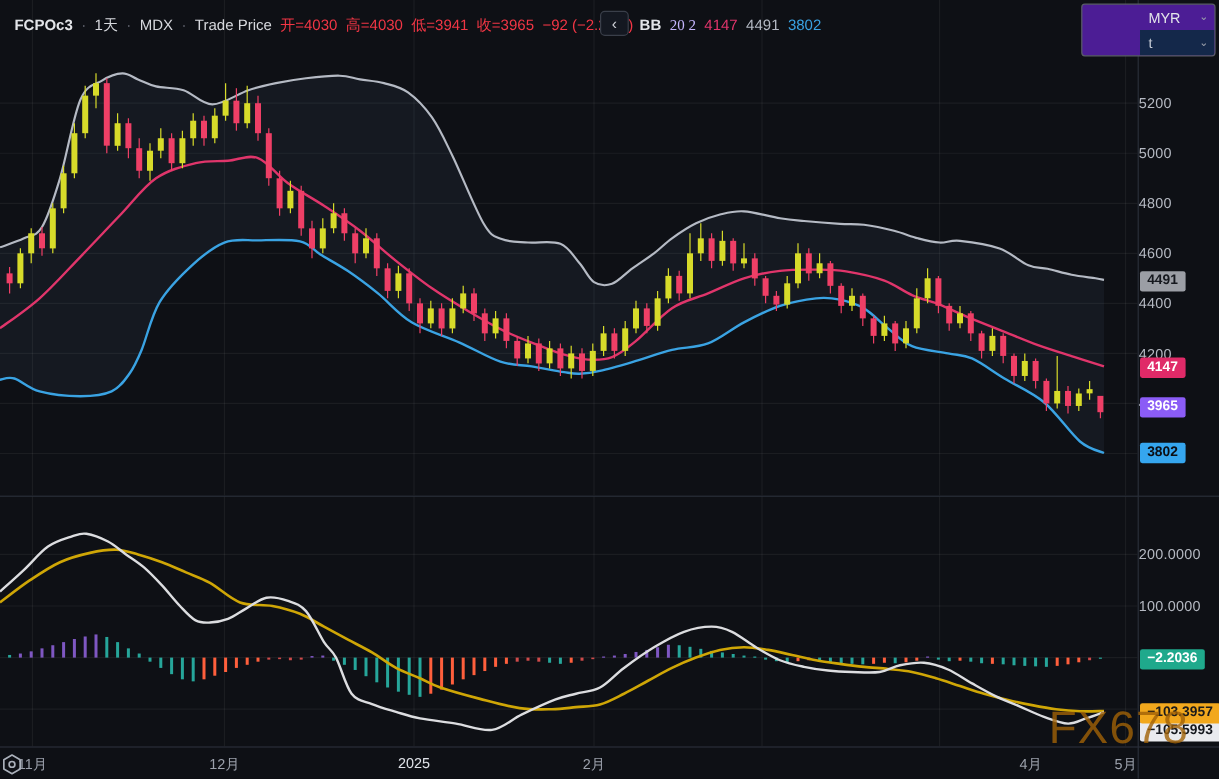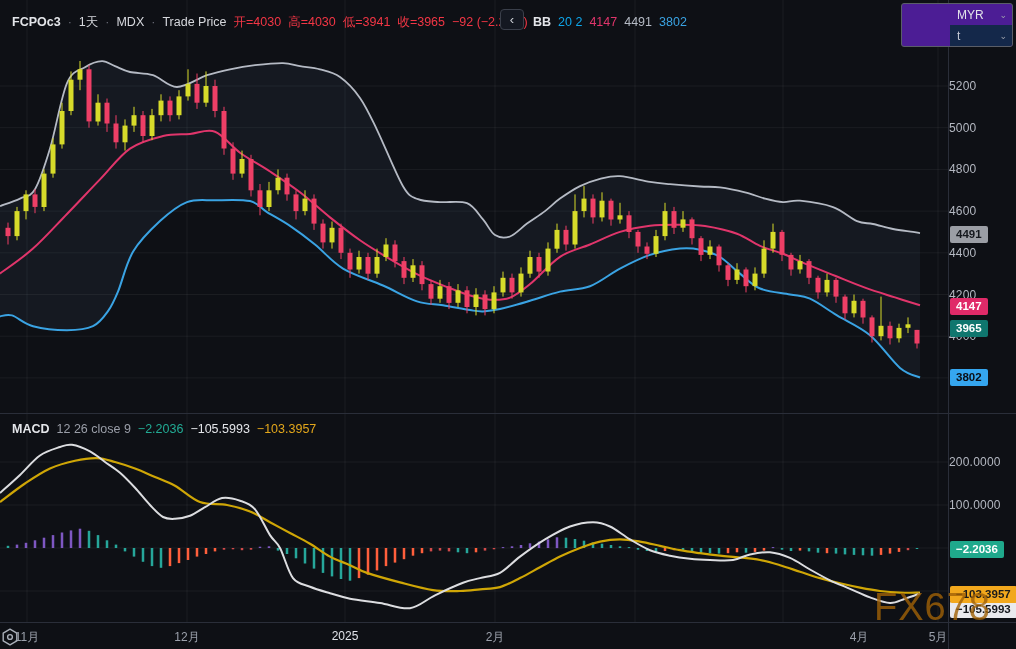--- a/index.html
+++ b/index.html
@@ -379,36 +379,35 @@
       <path d="M0,89C4.166666666666667,85.91666666666667 16.666666666666664,76.08333333333333 25,70.5C33.333333333333336,64.91666666666667 41.666666666666664,59.3 50,55.5C58.333333333333336,51.7 67.16666666666667,49.43333333333334 75,47.7C82.83333333333333,45.96666666666667 90.33333333333333,44.88333333333333 97,45.1C103.66666666666667,45.31666666666667 108.66666666666667,47.266666666666666 115,49C121.33333333333333,50.733333333333334 128.33333333333334,53 135,55.5C141.66666666666666,58 148.33333333333334,61.13333333333333 155,64C161.66666666666666,66.86666666666667 167.5,68.53333333333333 175,72.7C182.5,76.86666666666667 191.33333333333334,85.78333333333333 200,89C208.66666666666666,92.21666666666667 218.66666666666666,90.41666666666667 227,92C235.33333333333334,93.58333333333333 242.83333333333334,95.63333333333333 250,98.5C257.1666666666667,101.36666666666667 263.3333333333333,105.61666666666667 270,109.2C276.6666666666667,112.78333333333333 283.3333333333333,116.41666666666667 290,120C296.6666666666667,123.58333333333333 303.3333333333333,126.76666666666665 310,130.7C316.6666666666667,134.63333333333333 323.3333333333333,140.01666666666665 330,143.6C336.6666666666667,147.18333333333334 343.8333333333333,149.48333333333332 350,152.2C356.1666666666667,154.91666666666666 358.6666666666667,157.03333333333333 367,159.9C375.3333333333333,162.76666666666668 389,166.53333333333333 400,169.4C411,172.26666666666668 423,175.66666666666666 433,177.1C443,178.53333333333333 452.1666666666667,178.13333333333333 460,178C467.8333333333333,177.86666666666667 473.3333333333333,176.95000000000002 480,176.3C486.6666666666667,175.65 493.3333333333333,175.96666666666667 500,174.1C506.6666666666667,172.23333333333332 513.3333333333334,168.39999999999998 520,165.1C526.6666666666666,161.8 533.3333333333334,157.88333333333335 540,154.3C546.6666666666666,150.71666666666667 553.3333333333334,146.81666666666666 560,143.6C566.6666666666666,140.38333333333333 573.3333333333334,137.5 580,135C586.6666666666666,132.5 593.3333333333334,130.03333333333333 600,128.6C606.6666666666666,127.16666666666666 613.3333333333334,126.4 620,126.4C626.6666666666666,126.4 633.3333333333334,127.53333333333333 640,128.6C646.6666666666666,129.66666666666666 653.3333333333334,131.36666666666667 660,132.8C666.6666666666666,134.23333333333335 673.3333333333334,135.96666666666667 680,137.2C686.6666666666666,138.4333333333333 693.3333333333334,139.28333333333333 700,140.2C706.6666666666666,141.11666666666665 713.3333333333334,141.98333333333332 720,142.7C726.6666666666666,143.41666666666666 733.3333333333334,143.78333333333333 740,144.5C746.6666666666666,145.21666666666667 753.3333333333334,145.71666666666667 760,147C766.6666666666666,148.28333333333333 773.3333333333334,150.25 780,152.2C786.6666666666666,154.14999999999998 793.3333333333334,156.54999999999998 800,158.7C806.6666666666666,160.85 813.3333333333334,163.16666666666666 820,165.1C826.6666666666666,167.03333333333333 833.3333333333334,168.71666666666667 840,170.3C846.6666666666666,171.88333333333335 853.3333333333334,173.31666666666666 860,174.6C866.6666666666666,175.88333333333333 873.3333333333334,177.15 880,178C886.6666666666666,178.85 893.3333333333334,179.45 900,179.7C906.6666666666666,179.95 916.6666666666666,179.53333333333333 920,179.5" fill="none" stroke="#cfa606" stroke-width="2.2"></path>
       <path d="M0,80C3.3333333333333335,76.98333333333333 13.333333333333332,68.15 20,61.9C26.666666666666668,55.65 33.333333333333336,47.15 40,42.5C46.666666666666664,37.85 54.666666666666664,35.78333333333333 60,34C65.33333333333333,32.21666666666667 67,31.083333333333336 72,31.8C77,32.516666666666666 84.5,35.43333333333333 90,38.3C95.5,41.166666666666664 100,45.416666666666664 105,49C110,52.583333333333336 115,55.5 120,59.8C125,64.1 130,69.43333333333334 135,74.8C140,80.16666666666666 145.33333333333334,87.13333333333333 150,92C154.66666666666666,96.86666666666667 158.83333333333334,101.7 163,104C167.16666666666666,106.3 170.5,106 175,105.8C179.5,105.6 185,104.73333333333333 190,102.8C195,100.86666666666666 199.66666666666666,97.15 205,94.2C210.33333333333334,91.25 216.16666666666666,86.18333333333332 222,85.1C227.83333333333334,84.01666666666667 234.5,85.83333333333334 240,87.7C245.5,89.56666666666666 250,90.56666666666666 255,96.3C260,102.03333333333333 265.8333333333333,115.64999999999999 270,122.1C274.1666666666667,128.54999999999998 276.1666666666667,127.83333333333333 280,135C283.8333333333333,142.16666666666666 288,158.65 293,165.1C298,171.54999999999998 303.8333333333333,171.18333333333334 310,173.7C316.1666666666667,176.21666666666664 323.3333333333333,178.2 330,180.2C336.6666666666667,182.2 341.6666666666667,184.06666666666666 350,185.7C358.3333333333333,187.33333333333331 370,188.41666666666666 380,190C390,191.58333333333334 400.8333333333333,196.48333333333332 410,195.2C419.1666666666667,193.91666666666666 426.1666666666667,186.53333333333333 435,182.3C443.8333333333333,178.0666666666667 455.5,172.66666666666669 463,169.8C470.5,166.93333333333334 473.8333333333333,166.75 480,165.1C486.1666666666667,163.45 493.3333333333333,163.48333333333335 500,159.9C506.6666666666667,156.31666666666666 512.5,149.18333333333334 520,143.6C527.5,138.01666666666665 536.6666666666666,131.41666666666669 545,126.4C553.3333333333334,121.38333333333334 562,116.36666666666667 570,113.5C578,110.63333333333333 586.3333333333334,109.2 593,109.2C599.6666666666666,109.2 603.8333333333334,110.63333333333333 610,113.5C616.1666666666666,116.36666666666667 623.3333333333334,122.45 630,126.4C636.6666666666666,130.35 643.3333333333334,134.48333333333332 650,137.2C656.6666666666666,139.91666666666666 663.3333333333334,141.26666666666665 670,142.7C676.6666666666666,144.13333333333333 683.3333333333334,145.08333333333334 690,145.8C696.6666666666666,146.51666666666668 702.8333333333334,146.8 710,147C717.1666666666666,147.2 726.3333333333334,147.93333333333334 733,147C739.6666666666666,146.06666666666666 743.8333333333334,142.68333333333334 750,141.4C756.1666666666666,140.11666666666667 763.3333333333334,138.71666666666667 770,139.3C776.6666666666666,139.88333333333335 783.3333333333334,142.03333333333333 790,144.9C796.6666666666666,147.76666666666668 803.3333333333334,152.76666666666665 810,156.5C816.6666666666666,160.23333333333335 823.3333333333334,164.08333333333334 830,167.3C836.6666666666666,170.51666666666668 843.3333333333334,172.95000000000002 850,175.8C856.6666666666666,178.65 863.3333333333334,182.03333333333333 870,184.4C876.6666666666666,186.76666666666668 884.1666666666666,189.78333333333333 890,190C895.8333333333334,190.21666666666667 900,187.29999999999998 905,185.7C910,184.1 917.5,181.28333333333333 920,180.4" fill="none" stroke="#dcdde0" stroke-width="2"></path>
     </svg>
 
   <div class="divider-h" style="top:413px"></div>
 
   <div id="hdr-symbol"><span class="seg" style="color: rgb(227, 229, 233); font-weight: 700;">FCPOc3</span><span class="seg" style="color: rgb(106, 109, 120);">·</span><span class="seg" style="color: rgb(214, 216, 221);">1天</span><span class="seg" style="color: rgb(106, 109, 120);">·</span><span class="seg" style="color: rgb(214, 216, 221);">MDX</span><span class="seg" style="color: rgb(106, 109, 120);">·</span><span class="seg" style="color: rgb(214, 216, 221);">Trade Price</span><span class="seg" style="color: rgb(242, 54, 69);">开=4030</span><span class="seg" style="color: rgb(242, 54, 69);">高=4030</span><span class="seg" style="color: rgb(242, 54, 69);">低=3941</span><span class="seg" style="color: rgb(242, 54, 69);">收=3965</span><span class="seg" style="color: rgb(242, 54, 69);">−92 (−2.27%)</span></div>
   <button id="btn-collapse">
     <span>‹</span>
   </button>
-  <div id="hdr-bb"><span class="seg" style="color: rgb(227, 229, 233); font-weight: 700;">BB</span><span class="seg" style="color: #0ea5e9;">20 2</span><span class="seg" style="color: rgb(224, 53, 107);">4147</span><span class="seg" style="color: rgb(181, 186, 196);">4491</span><span class="seg" style="color: rgb(58, 163, 227);">3802</span></div>
-  <div id="hdr-macd"><span class="seg" style="color: rgb(227, 229, 233); font-weight: 700;">MACD</span><span class="seg" style="color: rgb(154, 158, 168);">12 26 close 9</span><span class="seg" style="color: rgb(34, 171, 148);">−2.2036</span><span class="seg" style="color: rgb(227, 229, 233);">−105.5993</span><span class="seg" style="color: rgb(227, 167, 27);">−103.3957</span></div>
+  <div id="hdr-bb"><span class="seg" style="color: rgb(227, 229, 233); font-weight: 700;">BB</span><span class="seg" style="color: #c4b5fd; font-family: Liberation Serif, serif;">20 2</span><span class="seg" style="color: rgb(224, 53, 107);">4147</span><span class="seg" style="color: rgb(181, 186, 196);">4491</span><span class="seg" style="color: rgb(58, 163, 227);">3802</span></div>
 
   <div id="axis">
       <div class="tick" style="top: 79px;">5200</div>
       <div class="tick" style="top: 120.7px;">5000</div>
       <div class="tick" style="top: 162.4px;">4800</div>
       <div class="tick" style="top: 204.1px;">4600</div>
       <div class="tick" style="top: 245.8px;">4400</div>
       <div class="tick" style="top: 287.5px;">4200</div>
       <div class="tick" style="top: 329.2px;">4000</div>
       <div class="tick" style="top: 455px;">200.0000</div>
       <div class="tick" style="top: 498px;">100.0000</div>
       <div class="badge" style="top: 225.5px; background: rgb(155, 158, 165); color: rgb(21, 24, 30); z-index: 20;">4491</div>
       <div class="badge" style="top: 297.5px; background: rgb(224, 42, 104); color: rgb(255, 255, 255); z-index: 20;">4147</div>
-      <div class="badge" style="top: 320px; background: #0f766e; color: rgb(255, 255, 255); z-index: 20;">3965</div>
+      <div class="badge" style="top: 331px; background: #8b5cf6; color: rgb(255, 255, 255); z-index: 20;">3965</div>
       <div class="badge" style="top: 368.5px; background: rgb(53, 166, 239); color: rgb(12, 14, 20); z-index: 20;">3802</div>
       <div class="badge" style="top: 541px; background: rgb(31, 169, 140); color: rgb(255, 255, 255); z-index: 40;">−2.2036</div>
       <div class="badge" style="top: 586px; background: rgb(242, 168, 29); color: rgb(27, 27, 27); z-index: 40;">−103.3957</div>
       <div class="badge" style="top: 601px; background: rgb(233, 234, 238); color: rgb(21, 24, 30); z-index: 20;">−105.5993</div>
     </div>
 
   <div id="taxis">
       <div class="tlabel" style="left: 27px;">11月</div>
       <div class="tlabel" style="left: 187px;">12月</div>
       <div class="tlabel hl" style="left: 345px;">2025</div>

